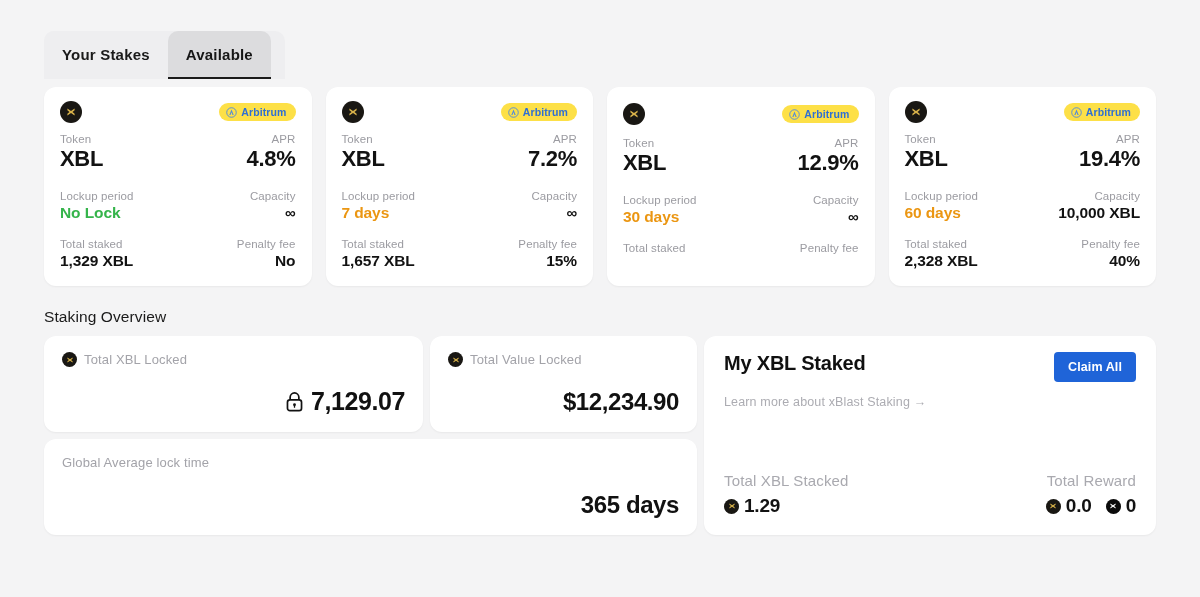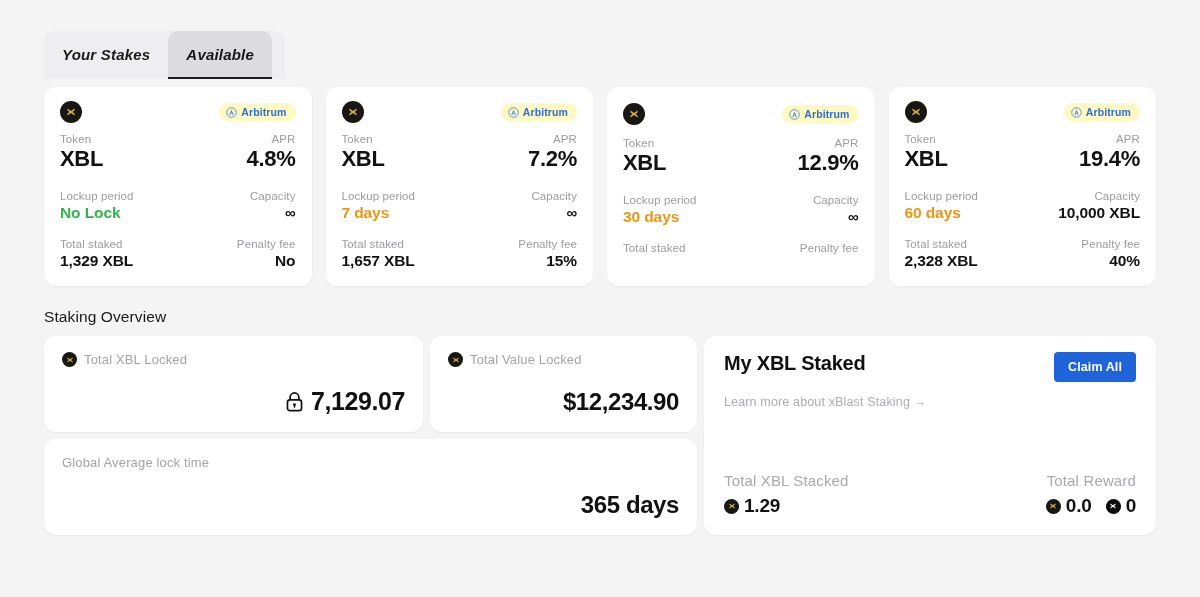--- a/index.html
+++ b/index.html
@@ -23,21 +23,20 @@
   }
   .tab {
     height: 48px;
     display: flex; align-items: center; justify-content: center;
     font-size: 15px; font-weight: 700; letter-spacing: .2px;
     color: #161616;
     cursor: pointer;
     border-radius: 10px 10px 0 0;
     border-bottom: 2.5px solid transparent;
     padding: 0 18px;
-    font-style: italic;
   }
   .tab.inactive { background: #eeeef0; color: #1a1a1a; }
   .tab.active { background: #dcdcde; border-bottom-color: #1a1a1a; }
 
   
   .cards-row {
     display: grid;
     grid-template-columns: repeat(4, 1fr);
     gap: 14px;
     margin-top: 8px;
@@ -57,21 +56,21 @@
     background: #191713;
     display: inline-flex; align-items: center; justify-content: center;
     flex: 0 0 auto;
   }
   .token-logo svg { display: block; }
   .token-logo.sm { width: 15px; height: 15px; }
   .token-logo.dark-x { background: #0b0b0b; }
 
   .chain-badge {
     display: inline-flex; align-items: center; gap: 4px;
-    background: #fef9c3;
+    background: #fde047;
     color: #2e6fd4;
     font-size: 10.5px; font-weight: 700;
     border-radius: 999px;
     padding: 3px 9px 3px 7px;
     letter-spacing: .1px;
   }
   .chain-badge .arb-ico { width: 11px; height: 11px; display: block; }
 
   .kv-row { display: flex; justify-content: space-between; align-items: baseline; }
   .kv-label { font-size: 11.5px; color: #9b9ba1; font-weight: 400; letter-spacing: .1px; }

